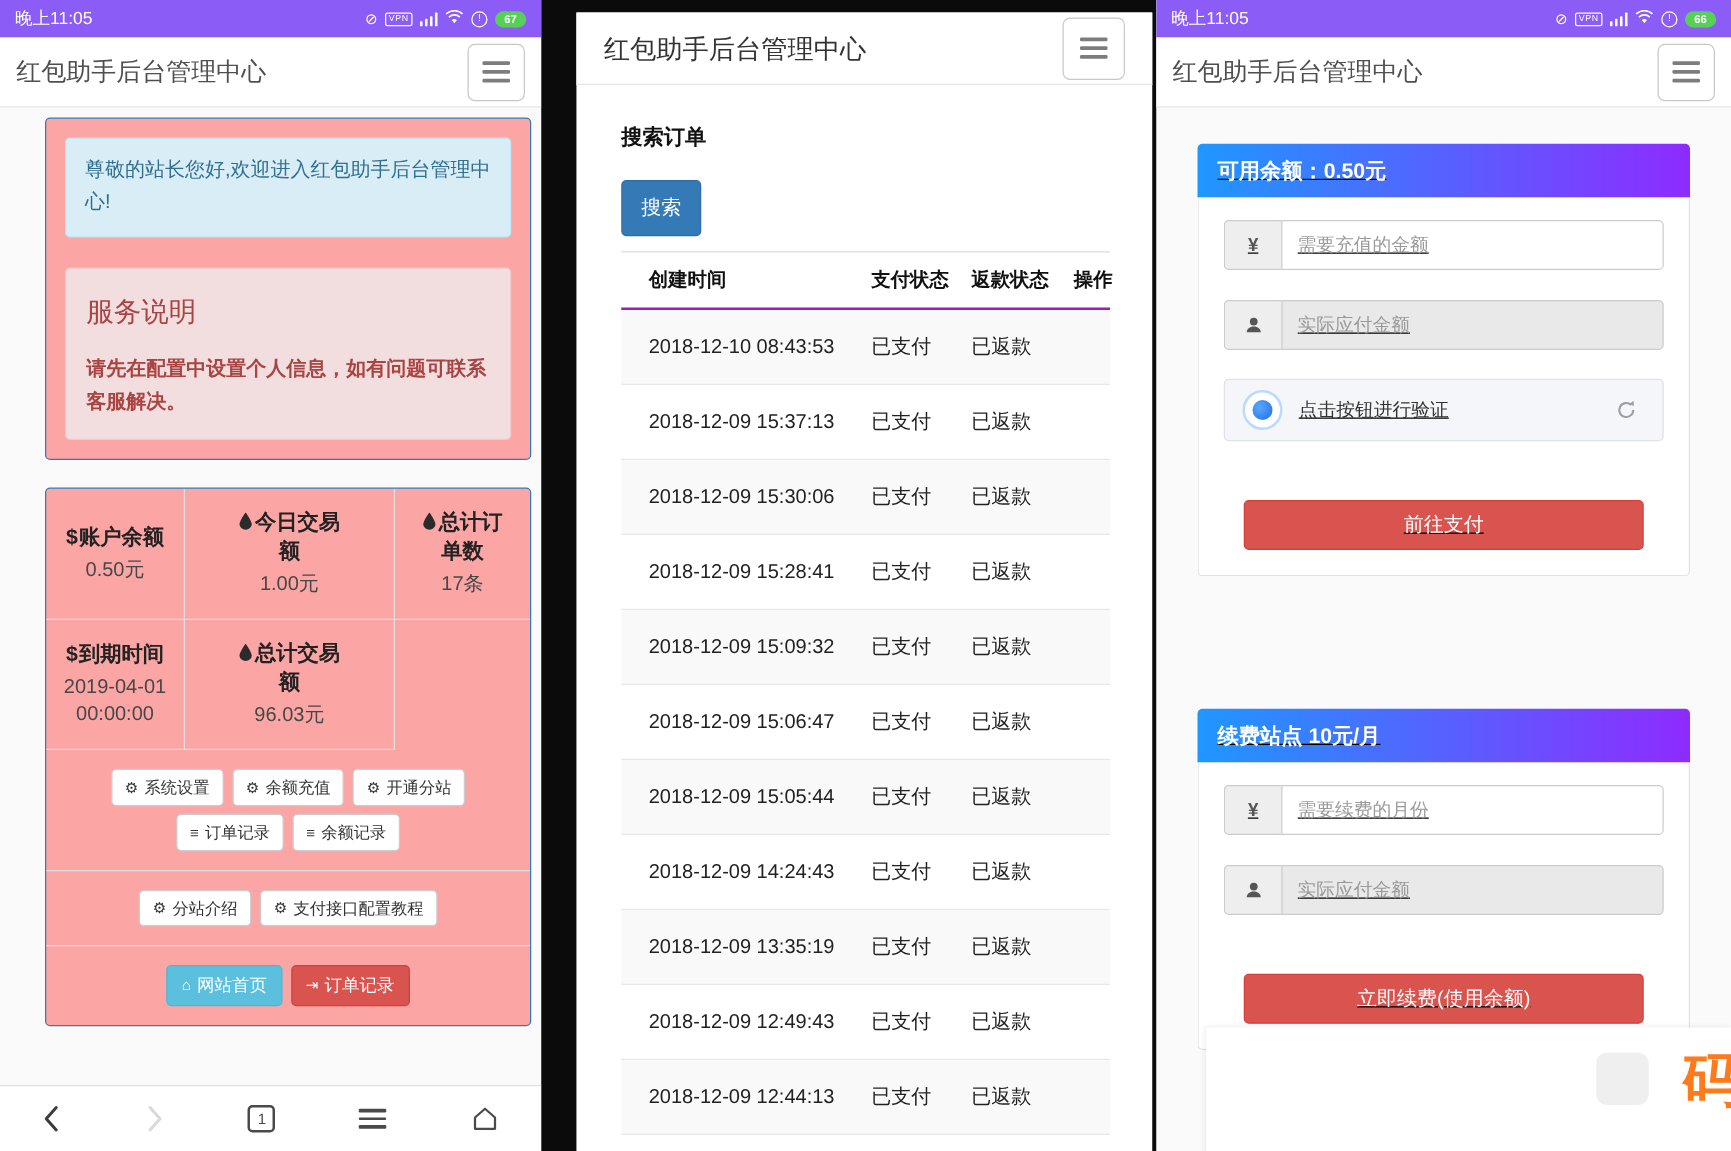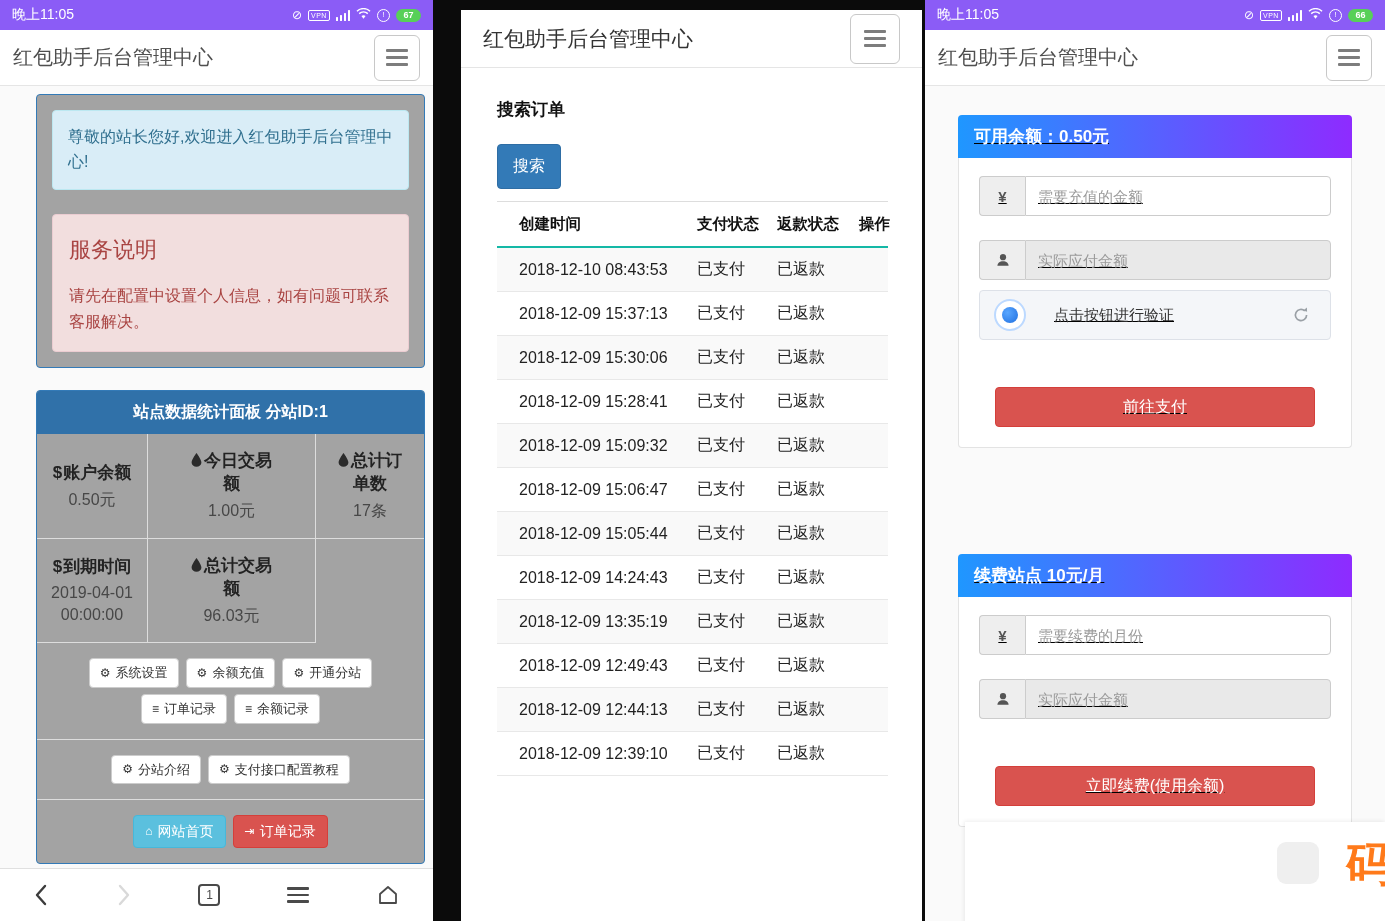--- a/index.html
+++ b/index.html
@@ -29,26 +29,26 @@
   .appbar{height:56px;background:#fff;border-bottom:1px solid #e5e5e5;display:flex;align-items:center;padding:0 13px;}
   .appbar .title{font-size:20px;color:#4f4f4f;}
   .menu-btn{margin-left:auto;width:46px;height:46px;border:1px solid #c8c8c8;border-radius:6px;background:#fff;display:flex;flex-direction:column;justify-content:center;align-items:center;gap:4px;}
   .menu-btn i{display:block;width:22px;height:3px;background:#7d7d7d;border-radius:1px;}
   #col-mid .appbar{height:58px;padding:0 22px;}
   #col-mid .appbar .title{font-size:21px;color:#333;}
   #col-mid .menu-btn{width:50px;height:50px;}
 
   
   .page-left{position:absolute;top:86px;left:0;right:0;bottom:53px;overflow:hidden;}
-  .panel{background:#a3a3a3;border:1px solid #337ab7;border-radius:4px;margin:0 8px 0 36px;}
+  .panel{background:#fca5a5;border:1px solid #337ab7;border-radius:4px;margin:0 8px 0 36px;}
   .panel-welcome{margin-top:8px;padding:15px;}
   .alert-info{background:#d9edf7;border:1px solid #bce8f1;color:#31708f;border-radius:4px;padding:14px 15px;font-size:16px;line-height:1.55;}
   .alert-danger{margin-top:24px;background:#f2dede;border:1px solid #ebccd1;color:#a94442;border-radius:4px;padding:16px;}
   .alert-danger .ah{font-size:22px;margin:4px 0 18px;}
-  .alert-danger p{margin:0;font-size:16px;line-height:1.65;}
+  .alert-danger p{margin:0;font-size:16px;line-height:1.65;font-weight:bold;}
 
   .panel-stats{margin-top:22px;overflow:hidden;}
   .panel-head{background:#3071a9;color:#fff;font-weight:bold;font-size:16px;text-align:center;padding:11px 8px;}
   .stats-grid{display:grid;grid-template-columns:111px 1fr 108px;}
   .stat-cell{border-right:1px solid #ddd;border-bottom:1px solid #ddd;display:flex;flex-direction:column;align-items:center;justify-content:center;text-align:center;padding:16px 4px;}
   .stat-cell:nth-child(3n){border-right:none;text-align:center;}
   .stat-label{font-weight:bold;font-size:17px;color:#222;line-height:1.35;}
   .lbl-narrow{max-width:70px;}
   .lbl-wide{max-width:88px;}
   .stat-label svg{vertical-align:-1px;margin-right:2px;}
@@ -70,42 +70,42 @@
   .mbars i{width:22px;height:2.4px;background:#4a4a4a;border-radius:1px;}
 
   
   .mid-screen{position:absolute;top:10px;left:0;right:0;bottom:0;background:#fff;}
   .mid-body{padding:0 34px 0 36px;}
   .search-title{margin-top:30px;font-size:17px;font-weight:bold;color:#111;}
   .search-input{display:block;width:100%;height:42px;margin-top:15px;border:1px solid #ccc;border-radius:4px;padding:0 12px;font-size:15px;color:#333;outline:none;background:#fff;}
   .search-input::placeholder{color:#9b9b9b;}
   .search-btn{margin-top:23px;width:64px;height:45px;background:#337ab7;border:1px solid #2e6da4;border-radius:4px;color:#fff;font-size:16px;}
   .otable{margin-top:12px;}
-  .thead{display:flex;align-items:center;height:47px;border-top:1px solid #ddd;border-bottom:2px solid #14b8a6;font-weight:bold;font-size:15.5px;color:#111;padding-left:22px;}
-  .trow{display:flex;align-items:center;height:44px;border-bottom:1px solid #e8e8e8;font-size:16px;color:#222;padding-left:22px;}
+  .thead{display:flex;align-items:center;height:47px;border-top:1px solid #ddd;border-bottom:2px solid #a21caf;font-weight:bold;font-size:15.5px;color:#111;padding-left:22px;}
+  .trow{display:flex;align-items:center;height:60px;border-bottom:1px solid #e8e8e8;font-size:16px;color:#222;padding-left:22px;}
   .trow:nth-child(odd){background:#f9f9f9;}
   .c-time{flex:0 0 178px;}
   .c-pay{flex:0 0 80px;}
   .c-refund{flex:0 0 82px;}
   .c-action{flex:0 0 40px;white-space:nowrap;}
 
   
   .page-right{position:absolute;top:86px;left:0;right:0;bottom:0;overflow:hidden;text-decoration:underline;}
   .card{margin:0 33px;}
   .card1{margin-top:29px;}
   .card2{margin-top:106px;}
   .card-head{height:43px;line-height:43px;padding:0 16px;color:#fff;font-weight:bold;font-size:17px;background:linear-gradient(90deg,#1f97ff,#8e2bff);border-radius:4px 4px 0 0;}
   .card-body{background:#fff;border:1px solid #e3e3e3;border-top:none;border-radius:0 0 4px 4px;padding:18px 20px 20px;}
   .igroup{display:flex;height:40px;}
   .igroup + .igroup{margin-top:24px;}
   .iaddon{width:46px;background:#eee;border:1px solid #ccc;border-right:none;border-radius:4px 0 0 4px;display:flex;align-items:center;justify-content:center;color:#555;font-size:15px;font-weight:bold;}
   .iinput{flex:1;min-width:0;border:1px solid #ccc;border-radius:0 4px 4px 0;padding:0 12px;font-size:15px;color:#333;background:#fff;outline:none;}
   .iinput::placeholder{color:#9a9a9a;}
   .iinput.gray{background:#e9e9e9;}
-  .captcha{margin-top:10px;height:50px;background:#f4f6f9;border:1px solid #dde1e8;border-radius:4px;display:flex;align-items:center;padding:0 14px;gap:28px;}
+  .captcha{margin-top:23px;height:50px;background:#f4f6f9;border:1px solid #dde1e8;border-radius:4px;display:flex;align-items:center;padding:0 14px;gap:13px;}
   .cap-circle{width:32px;height:32px;border-radius:50%;border:2px solid #bcd9ff;background:#fff;display:flex;align-items:center;justify-content:center;padding:0;}
   .cap-dot{width:16px;height:16px;border-radius:50%;background:radial-gradient(circle at 35% 35%,#5aa7ff,#1f6fe0);}
   .cap-text{font-size:15px;color:#333;}
   .cap-refresh{margin-left:auto;background:none;border:none;display:flex;align-items:center;}
   .btn-big-red{display:block;margin:47px auto 0;width:320px;height:40px;background:#d9534f;border:1px solid #d43f3a;border-radius:4px;color:#fff;font-size:16px;}
   .corner-box{position:absolute;left:40px;right:0;top:736px;height:200px;background:#fff;box-shadow:-1px -1px 4px rgba(0,0,0,0.07);}
   .wm-ghost{position:absolute;right:66px;top:20px;width:42px;height:42px;background:#efefef;border-radius:9px;}
   .wm-char{position:absolute;right:-7px;top:12px;font-size:46px;font-weight:bold;color:#ff7a1a;}
 </style>
 </head>
@@ -145,21 +145,20 @@
   <div class="page-left">
     <div class="panel panel-welcome">
       <div class="alert-info">尊敬的站长您好,欢迎进入红包助手后台管理中心!</div>
       <div class="alert-danger">
         <div class="ah">服务说明</div>
         <p>请先在配置中设置个人信息，如有问题可联系客服解决。</p>
       </div>
     </div>
 
     <div class="panel panel-stats">
-      <div class="panel-head">站点数据统计面板 分站ID:1</div>
 
       <div class="stats-grid">
         <div class="stat-cell">
           <div class="stat-label"><span class="dol-ic">$</span><span>账户余额</span></div>
           <div class="stat-value">0.50元</div>
         </div>
         <div class="stat-cell">
           <div class="stat-label lbl-wide"><span><svg width="11" height="14" viewBox="0 0 11 14">
                   <path d="M5.5 0C5.5 0 0.6 6.5 0.6 9.4a4.9 4.3 0 0 0 9.8 0C10.4 6.5 5.5 0 5.5 0Z" fill="#2b2b2b"></path>
                 </svg></span><span>今日交易额</span></div>

